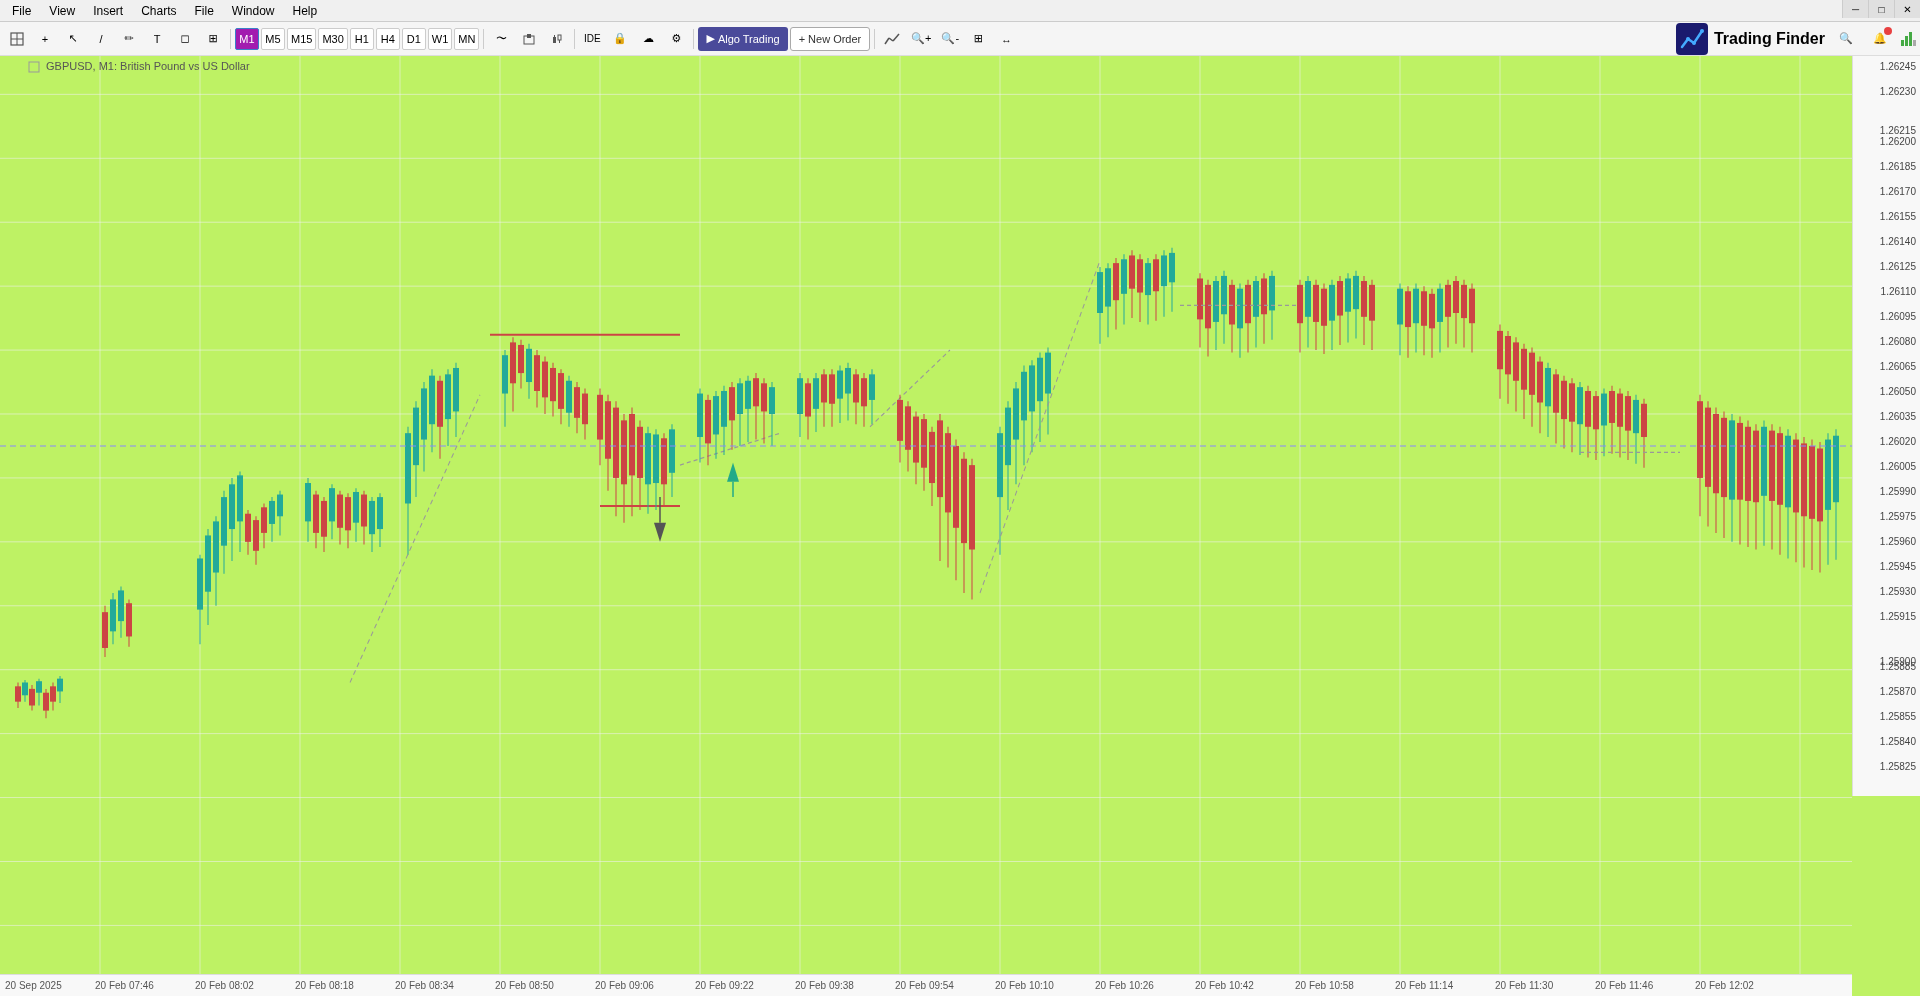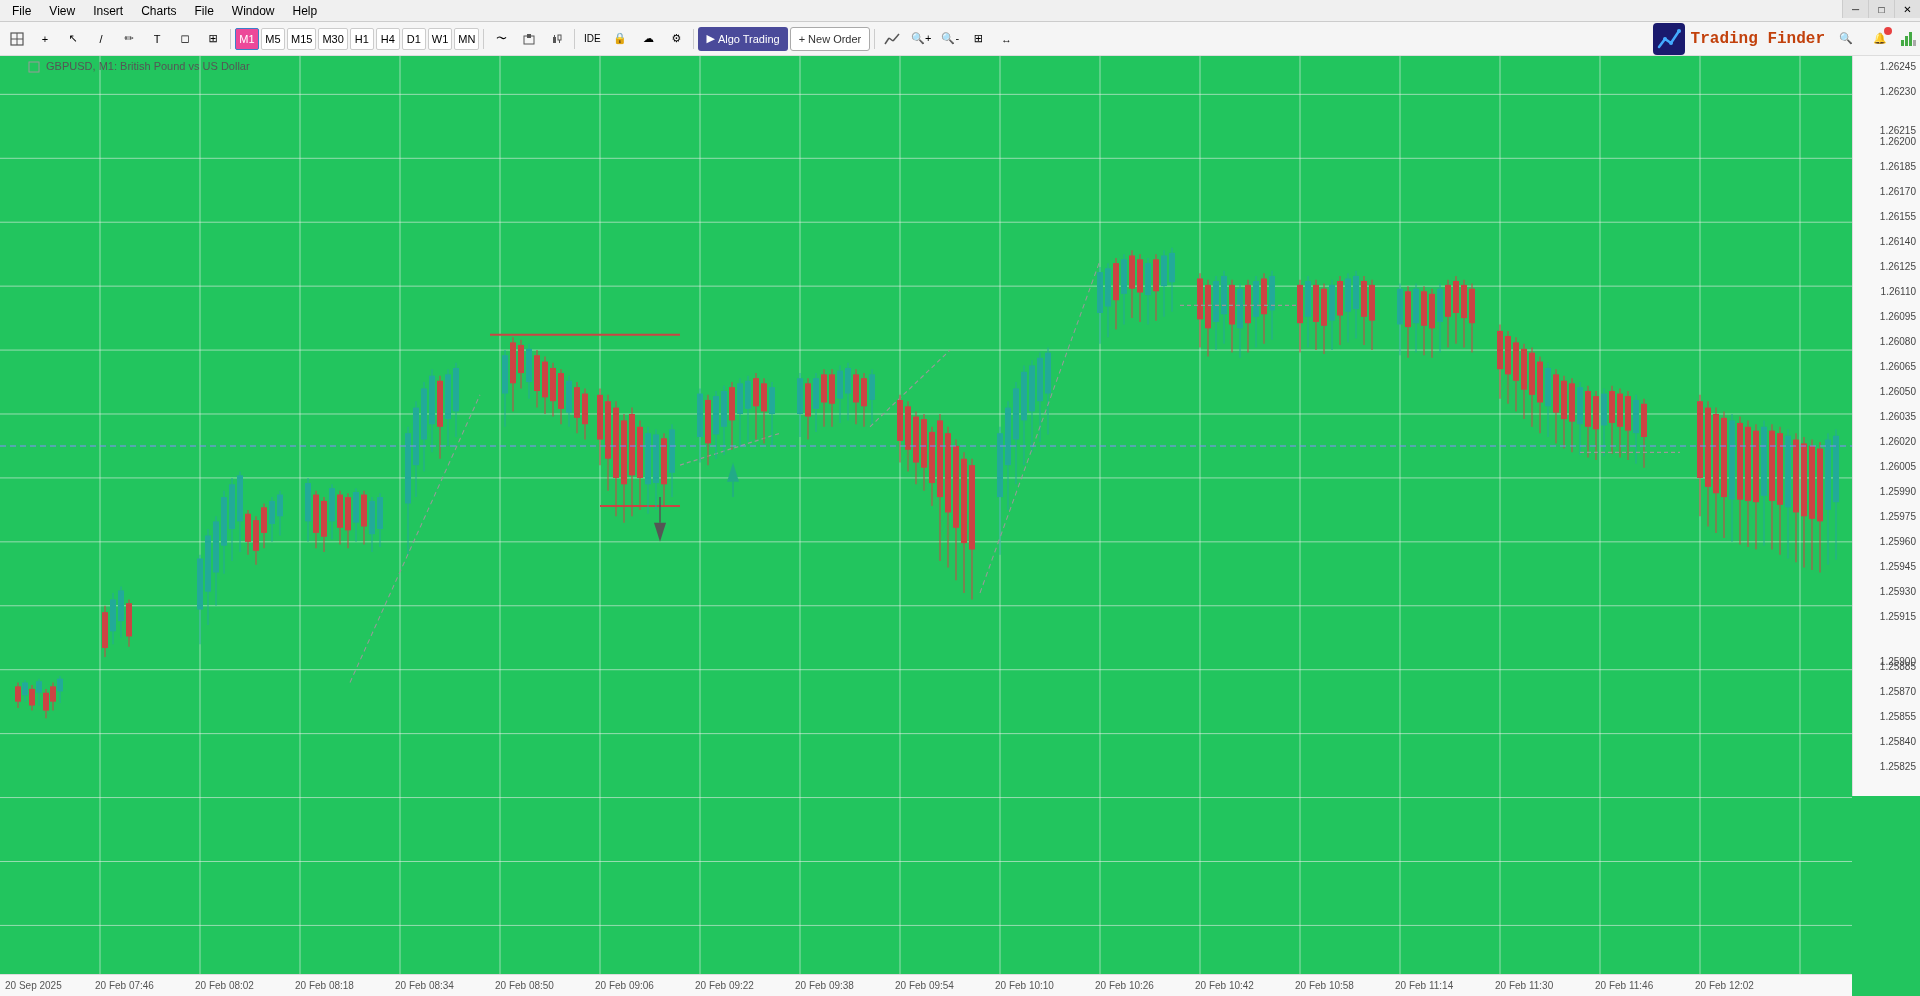--- a/index.html
+++ b/index.html
@@ -50,21 +50,21 @@
     .timeframe-btn {
       height: 22px;
       min-width: 24px;
       border: 1px solid #ccc;
       background: #fff;
       cursor: pointer;
       font-size: 11px;
       padding: 0 3px;
       border-radius: 2px;
     }
-    .timeframe-btn.active { background: #ec4899; color: #fff; border-color: #3a80c9; }
+    .timeframe-btn.active { background: #a21caf; color: #fff; border-color: #3a80c9; }
 
     .algo-btn {
       height: 24px;
       background: #4a4a9a;
       color: #fff;
       border: none;
       border-radius: 3px;
       cursor: pointer;
       font-size: 11px;
       padding: 0 8px;
@@ -92,34 +92,33 @@
       display: flex;
       align-items: center;
       gap: 8px;
     }
     #brand-logo {
       display: flex;
       align-items: center;
       gap: 6px;
       font-size: 16px;
       font-weight: 600;
-      color: #c2410c;
-      font-family: Liberation Mono, monospace;
+      color: #000000;
     }
     .logo-icon {
       width: 32px;
       height: 32px;
     }
 
     
     #chart-area {
       position: relative;
       width: 1920px;
       height: 940px;
-      background: #22c55e;
+      background: #bef264;
       overflow: hidden;
       text-align: center;
     }
 
     
     #chart-label {
       position: absolute;
       top: 4px;
       left: 28px;
       font-size: 11px;

